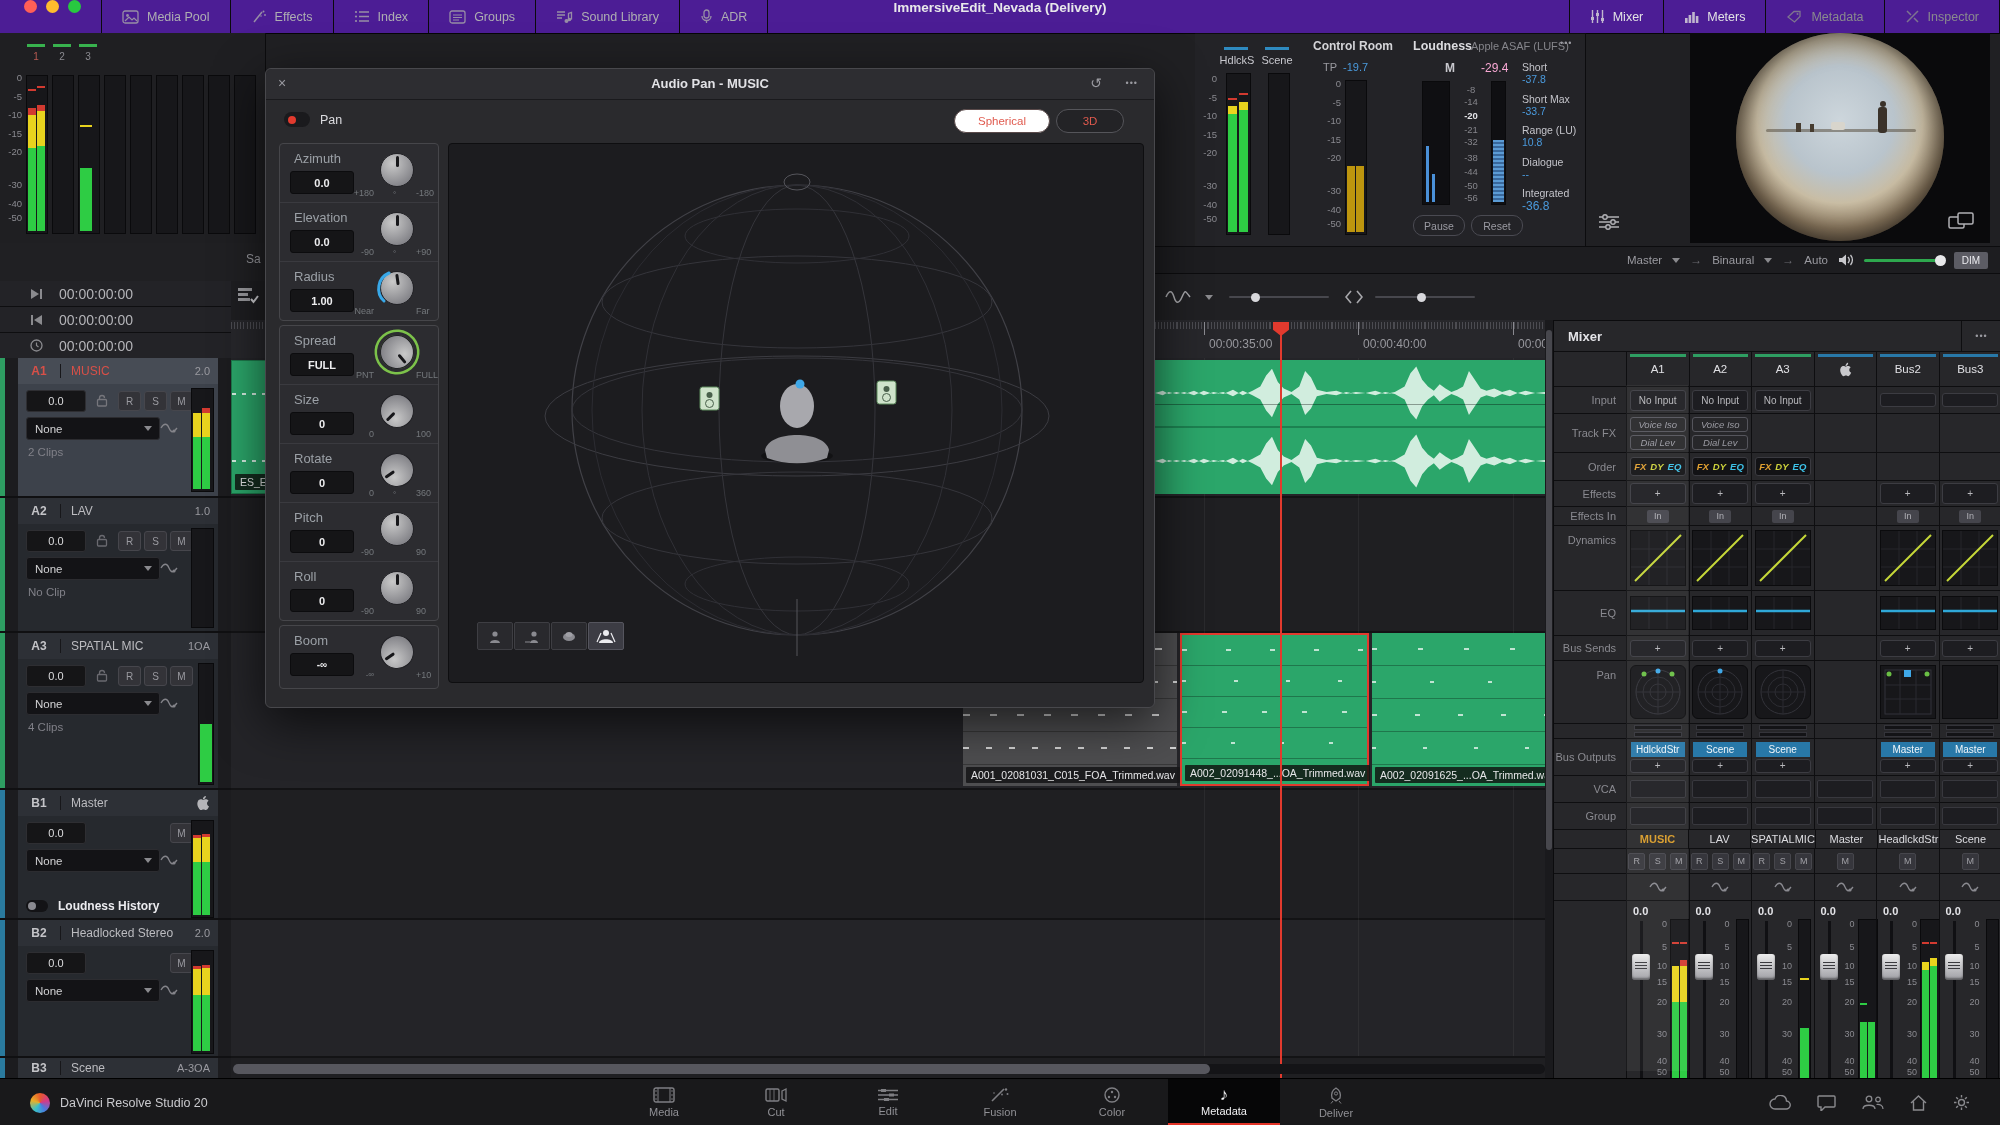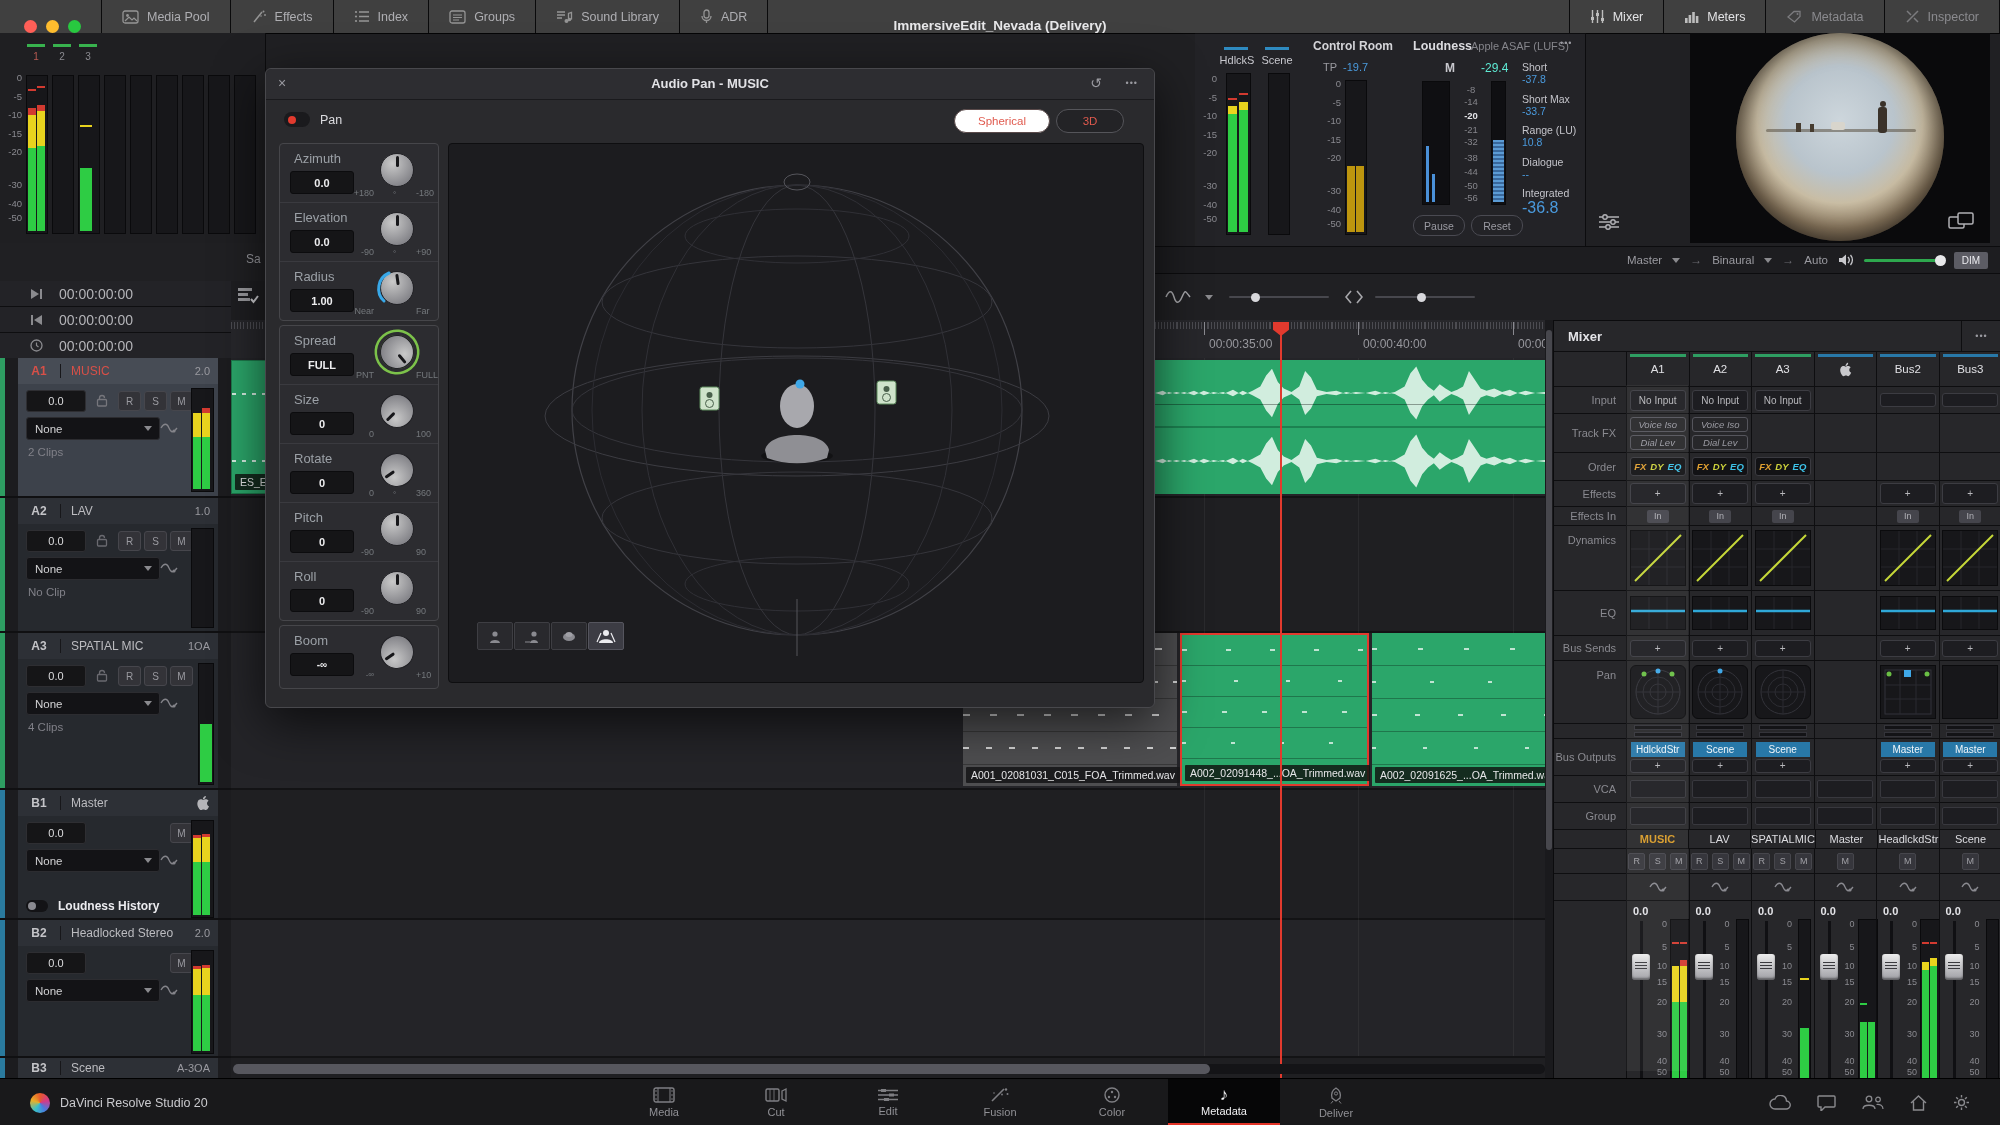--- a/index.html
+++ b/index.html
@@ -1,21 +1,21 @@
 <!DOCTYPE html>
 <html><head>
 <meta charset="utf-8">
 <style>
   html,body{margin:0;padding:0;background:#141416;}
   #root{position:relative;width:2000px;height:1125px;overflow:hidden;background:#202023;
         font-family:"Liberation Sans",sans-serif;color:#c8c8c8;font-size:12px;}
   .abs{position:absolute;}
   svg{display:block;}
   
-  .topbar{position:absolute;left:0;top:0;width:2000px;height:33px;background:#404040;border-bottom:1px solid #050506;display:flex;align-items:flex-end;}
+  .topbar{position:absolute;left:0;top:0;width:2000px;height:33px;background:#4c1d95;border-bottom:1px solid #050506;display:flex;align-items:flex-start;}
   .tdot{width:13px;height:13px;border-radius:50%;margin-right:9px;}
   .tbtn{display:flex;align-items:center;gap:8px;padding:0 20px;height:100%;color:#aeaeb2;font-size:12.5px;border-right:1px solid #0a0a0b;}
   .tbtn svg{opacity:.8}
   .tbtn.dim{color:#8a8a8e;}
   .tb-title{position:absolute;left:0;right:0;text-align:center;font-weight:bold;font-size:13.5px;color:#e8e8ea;pointer-events:none;}
   
   .slot{position:absolute;background:#17171a;border:1px solid #0a0a0c;}
   .seg{position:absolute;left:1px;right:1px;}
   .vscale span{position:absolute;right:0;font-size:9.5px;color:#8a8a90;width:22px;text-align:right;}
   .vscale span:nth-child(1){top:39px}.vscale span:nth-child(2){top:58px}.vscale span:nth-child(3){top:76px}
@@ -306,21 +306,21 @@
       <div class="seg" style="left:1px;width:8px;top:85px;height:66px;background:#bd950e"></div>
       <div class="seg" style="left:10px;width:8px;top:85px;height:66px;background:#bd950e"></div>
     </div>
   </div>
 
   <div class="panel" style="left:1405px;width:180px;">
     <div class="abs" style="left:8px;top:5px;font-weight:bold;font-size:12.5px;color:#dcdce0">Loudness</div>
     <div class="abs" style="left:66px;top:6px;font-size:11px;color:#85858b">Apple ASAF (LUFS)</div>
     <div class="abs" style="left:155px;top:4px;font-size:9px;color:#9a9aa0;letter-spacing:1px">•••</div>
     <div class="abs" style="left:40px;top:27px;font-weight:bold;font-size:12px;color:#c8c8ce">M</div>
-    <div class="abs" style="left:76px;top:27px;font-size:12px;color:#5eead4">-29.4</div>
+    <div class="abs" style="left:76px;top:27px;font-size:12px;color:#f9a8d4">-29.4</div>
     <div class="slot" style="left:17px;top:47px;width:26px;height:122px;background:#0f0f12">
       <div class="seg" style="left:3px;width:3px;top:64px;height:56px;background:#4a90d8"></div>
       <div class="seg" style="left:9px;width:3px;top:92px;height:28px;background:#4a90d8"></div>
     </div>
     <div class="lscale" style="position:absolute;left:47px;top:0;width:38px;height:213px;">
         <span>-8</span>
         <span>-14</span>
         <span>-20</span>
         <span>-21</span>
         <span>-32</span>
@@ -344,21 +344,21 @@
         <div style="margin-bottom:7.5px">
         <div style="font-size:10.5px;color:#c4c4ca;white-space:nowrap">Range (LU)</div>
         <div style="font-size:10.5px;color:#4a9add">10.8</div>
       </div>
         <div style="margin-bottom:7.5px">
         <div style="font-size:10.5px;color:#c4c4ca;white-space:nowrap">Dialogue</div>
         <div style="font-size:10.5px;color:#4a9add">--</div>
       </div>
         <div style="margin-bottom:7.5px">
         <div style="font-size:10.5px;color:#c4c4ca;white-space:nowrap">Integrated</div>
-        <div style="font-size:16px;color:#4a9add">-36.8</div>
+        <div style="font-size:12px;color:#4a9add">-36.8</div>
       </div>
       </div>
     <div class="abs" style="left:8px;top:181px;width:50px;height:19px;border:1px solid #4a4a52;border-radius:10px;display:flex;align-items:center;justify-content:center;font-size:10.5px;color:#9a9aa2">Pause</div>
     <div class="abs" style="left:66px;top:181px;width:50px;height:19px;border:1px solid #4a4a52;border-radius:10px;display:flex;align-items:center;justify-content:center;font-size:10.5px;color:#9a9aa2">Reset</div>
   </div>
 
   <div class="abs" style="left:1598px;top:213px;">
     <svg width="22" height="18" viewBox="0 0 22 18">
         <path d="M1 4h20M1 9h20M1 14h20" stroke="#b0b0b4" stroke-width="1.6"></path>
         <circle cx="7" cy="4" r="2.2" fill="#26262a" stroke="#b0b0b4" stroke-width="1.4"></circle>

